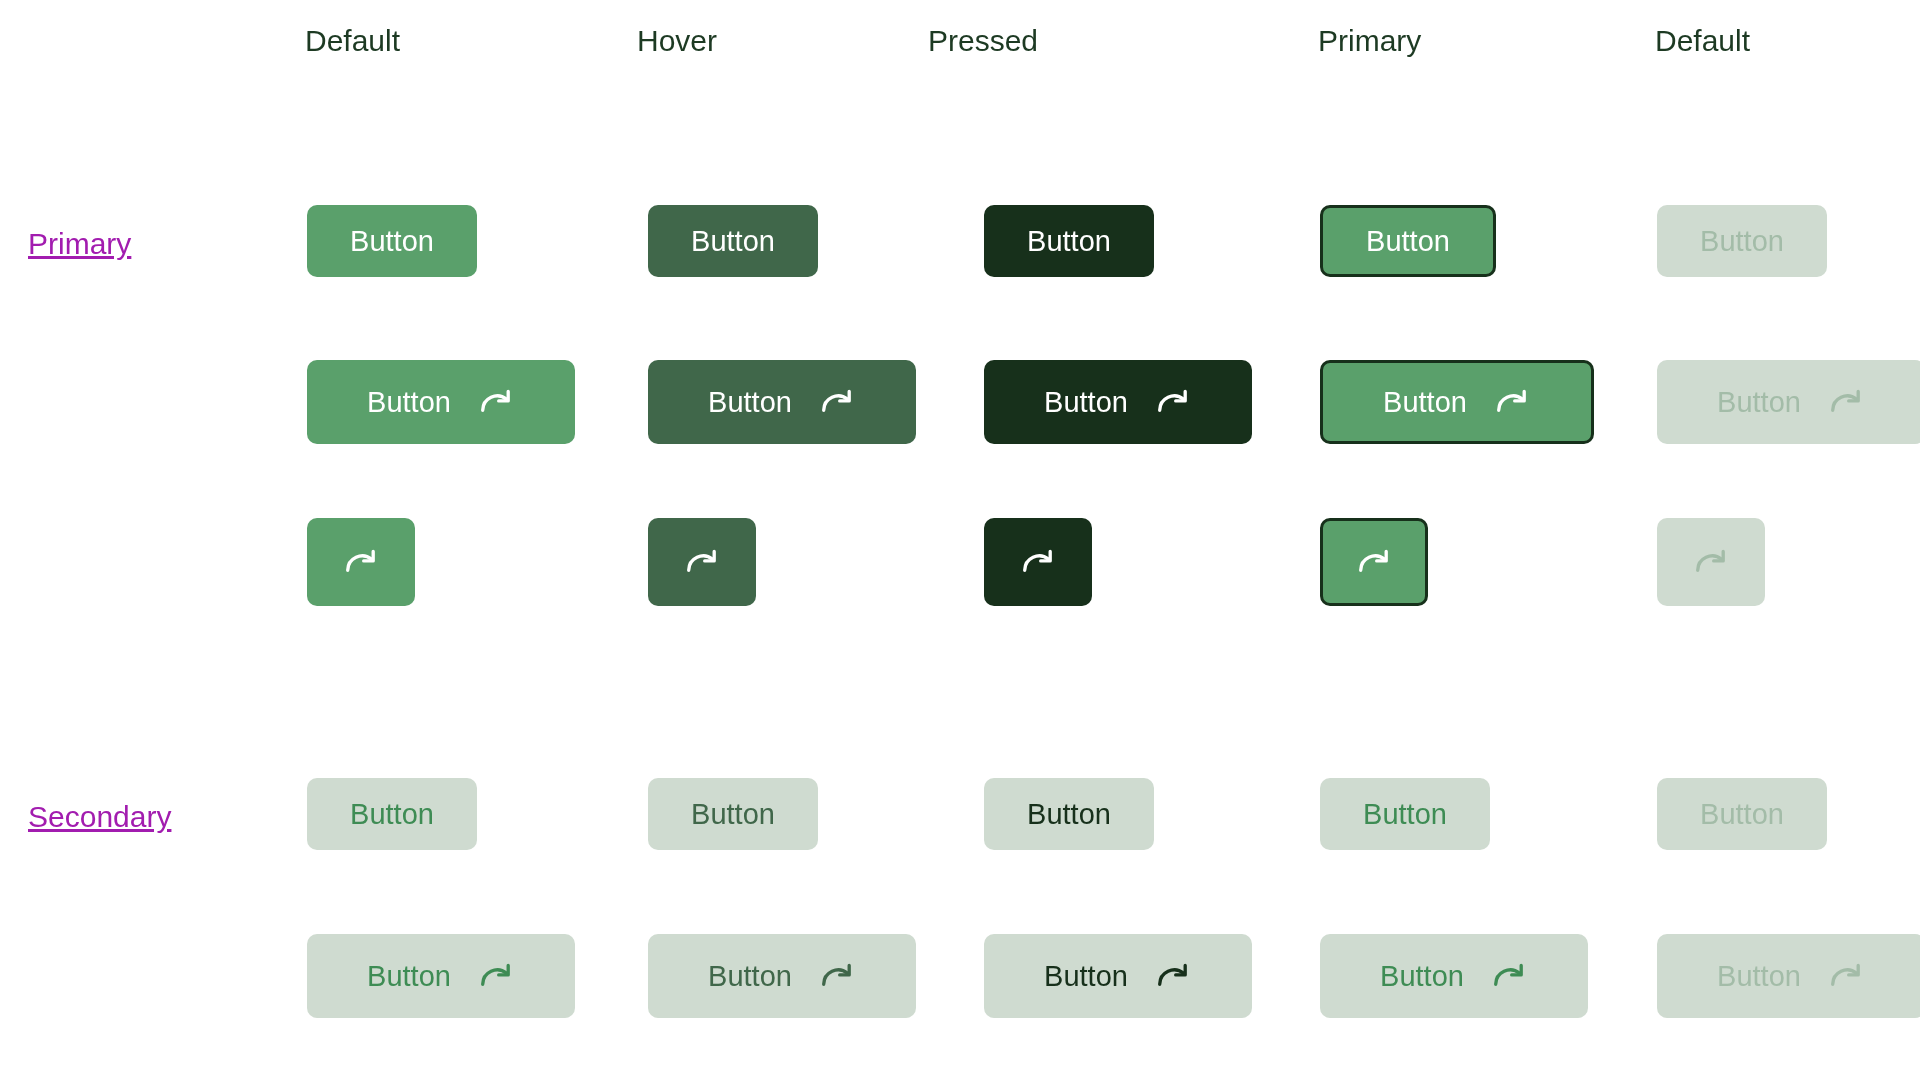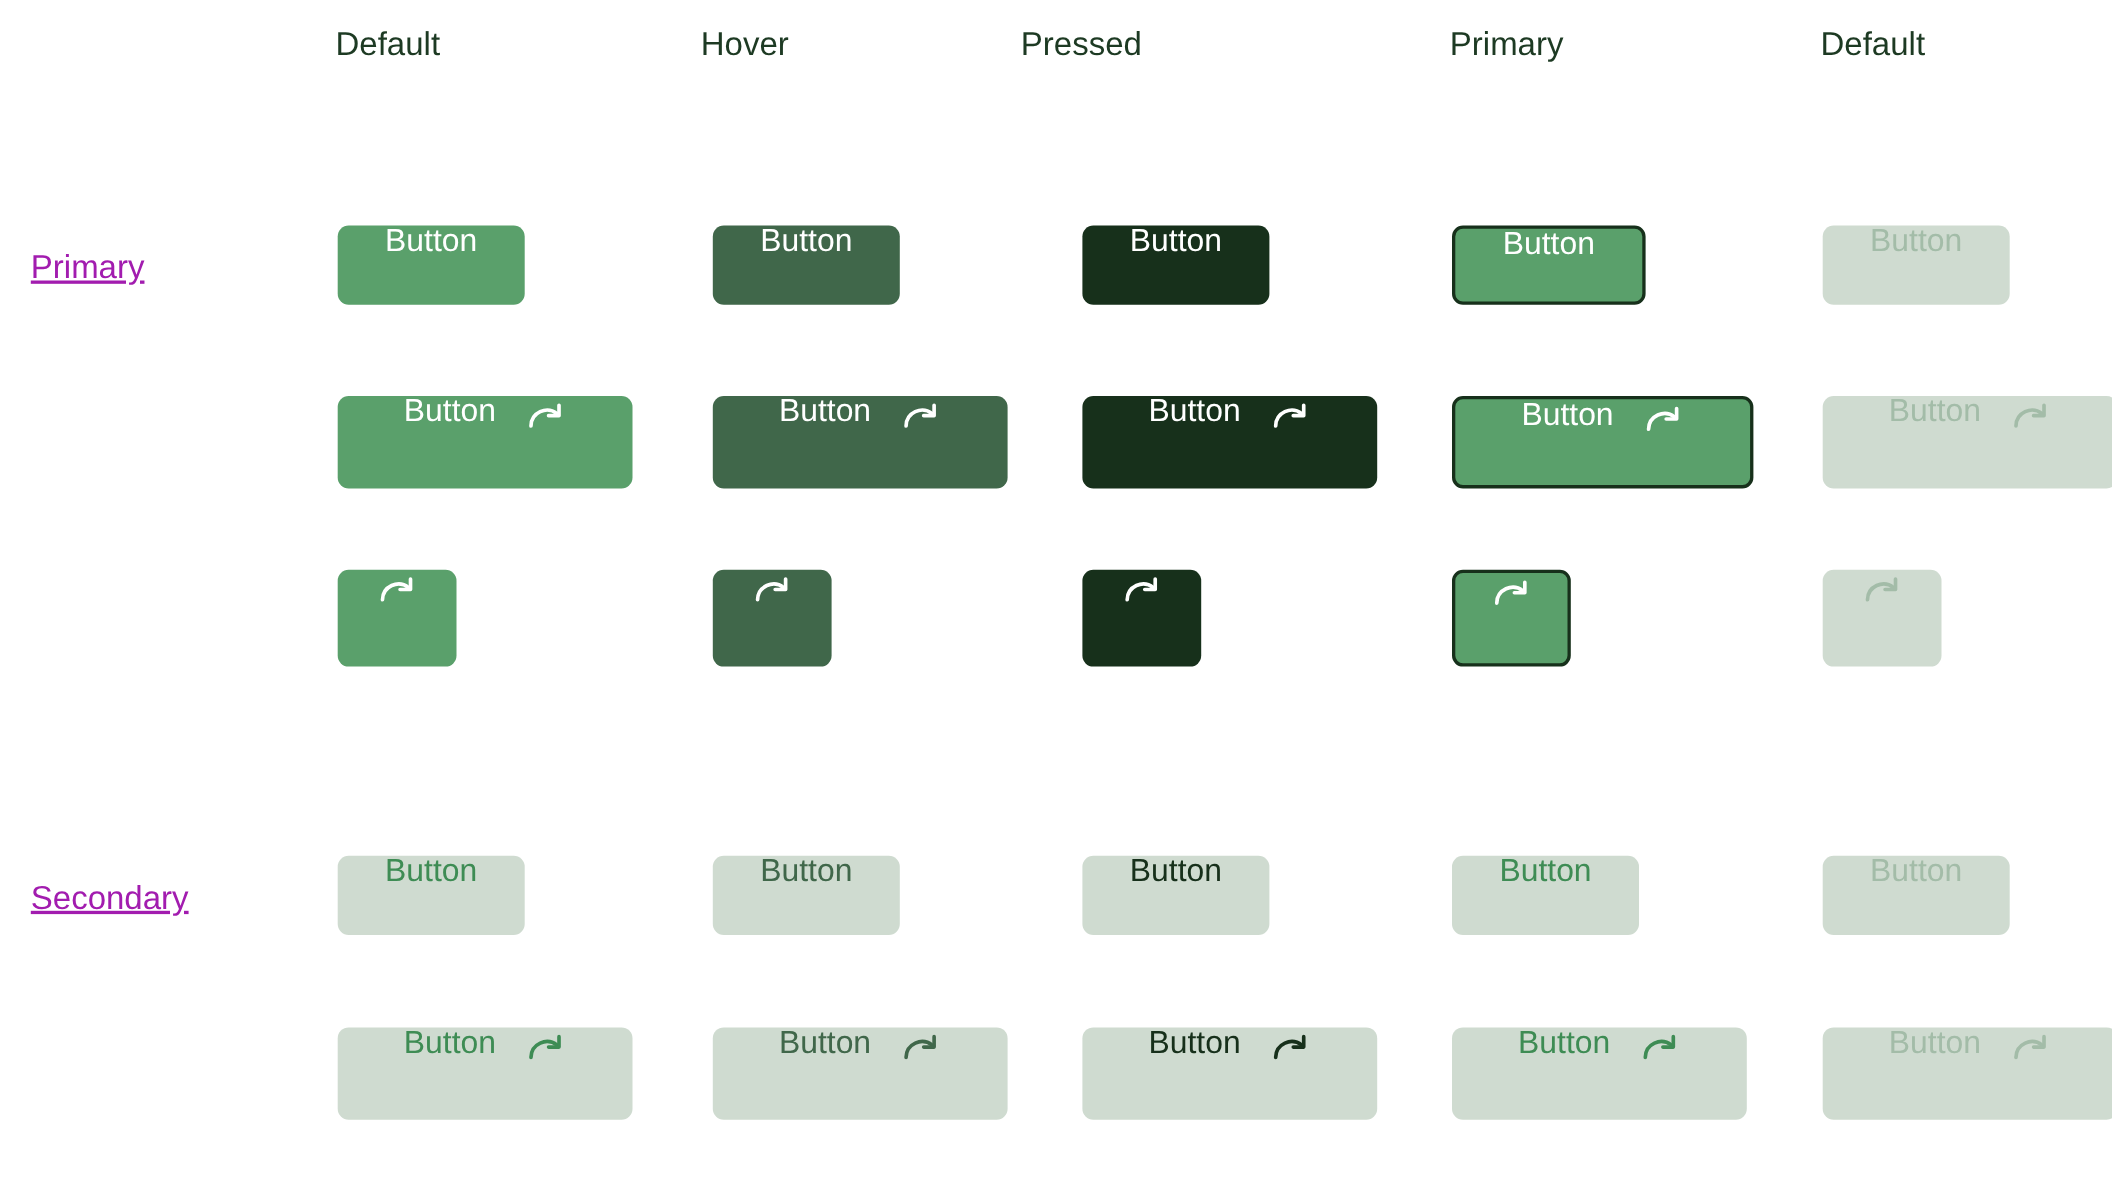--- a/index.html
+++ b/index.html
@@ -39,21 +39,21 @@
     color: #a21caf;
     white-space: nowrap;
     text-decoration: underline;
   }
 
   
   .btn {
     position: absolute;
     box-sizing: border-box;
     display: flex;
-    align-items: flex-start;
+    align-items: center;
     justify-content: center;
     gap: 26px;
     border: 0 solid transparent;
     border-radius: 10px;
     font-family: "Liberation Sans", sans-serif;
     font-size: 29px;
     line-height: 1;
     padding: 0 22px;
     white-space: nowrap;
     user-select: none;

